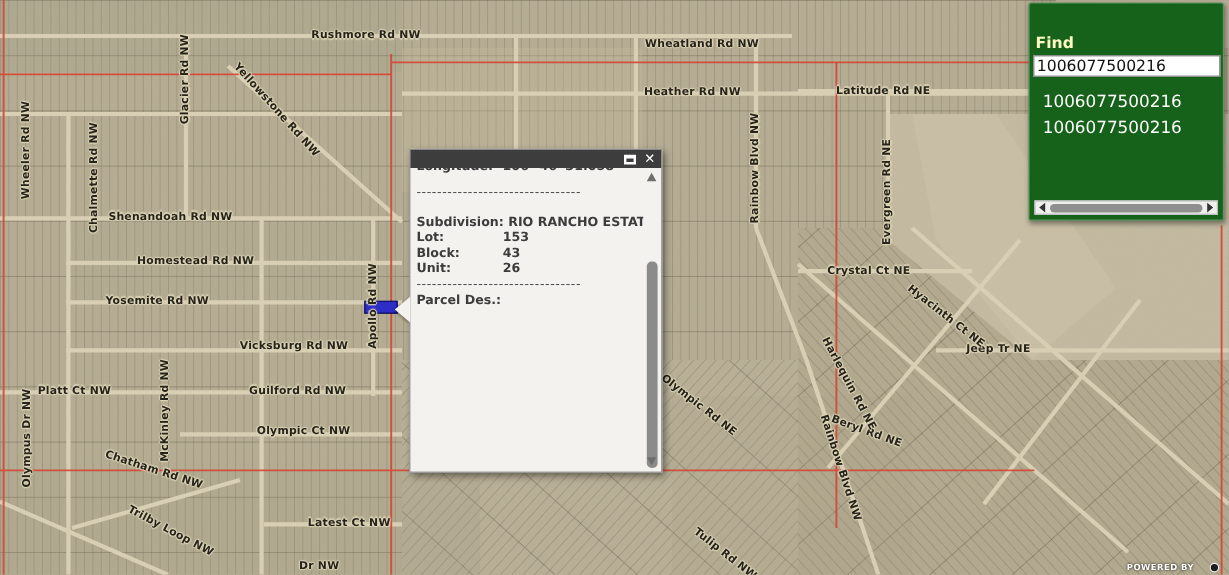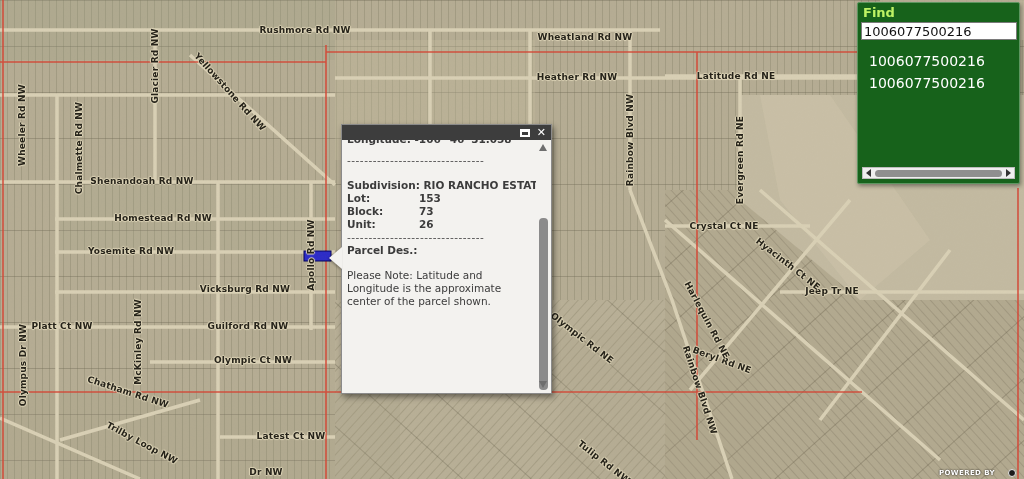--- a/index.html
+++ b/index.html
@@ -43,21 +43,21 @@
   #sb-thumb { position:absolute; left:2px; top:78px; width:9px; height:172px; background:#8b8b8b; border-radius:4px; cursor:grab; }
   
   #popup-arrow { position:absolute; left:-13px; top:122px; width:0; height:0;
                  border-top:11px solid transparent; border-bottom:11px solid transparent;
                  border-right:13px solid #f3f2ef; filter:drop-shadow(-1px 1px 1px rgba(0,0,0,.3)); }
 
   
   #find-panel { position:absolute; left:857px; top:2px; width:163px; height:182px;
                 background:#17621b; border:1px solid #5d9660; border-radius:2px;
                 box-shadow:1px 2px 4px rgba(0,0,0,.4); padding:2px 3px; }
-  #find-title { color:#bef264; font-size:13px; font-weight:bold; padding:0 0 2px 2px; }
+  #find-title { color:#fef9c3; font-size:13px; font-weight:bold; padding:0 0 2px 2px;margin-top:24px; }
   #find-input { display:block; width:156px; height:18px; border:1px solid #7a7a7a;
                 font-family:"DejaVu Sans","Liberation Sans",sans-serif;
                 font-size:13px; padding:0 2px; color:#111; background:#fff; }
   #find-results { padding:10px 0 0 8px; }
   .find-result { color:#fff; font-size:14px; line-height:22px; cursor:pointer; white-space:nowrap; }
   #find-hscroll { position:absolute; left:4px; right:4px; bottom:4px; height:12px; background:#efefef;
                   border:1px solid #bdbdbd; display:flex; align-items:center; }
   .h-arrow { width:0; height:0; border-top:4px solid transparent; border-bottom:4px solid transparent; margin:0 3px; cursor:pointer; }
   #h-left { border-right:5px solid #333; }
   #h-right { border-left:5px solid #333; }
@@ -180,29 +180,28 @@
     <div id="popup-body">
       <div class="clip-top">Longitude: -106° 46' 31.058</div>
       <div class="sep">--------------------------------</div>
       <div class="subdiv">Subdivision: RIO RANCHO ESTATES</div>
       <div class="kv">
         <span class="k">Lot:</span>
         <span class="v">153</span>
       </div>
       <div class="kv">
         <span class="k">Block:</span>
-        <span class="v">73</span>
+        <span class="v">43</span>
       </div>
       <div class="kv">
         <span class="k">Unit:</span>
         <span class="v">26</span>
       </div>
       <div class="sep" style="margin-top:0">--------------------------------</div>
       <div class="plain-b">Parcel Des.:</div>
-      <div class="note">Please Note: Latitude and Longitude is the approximate center of the parcel shown.</div>
     </div>
     <div id="popup-scrollbar">
       <div id="sb-up" class="sb-arrow"></div>
       <div id="sb-thumb"></div>
       <div id="sb-down" class="sb-arrow"></div>
     </div>
   </div>
 
   <div id="find-panel">
     <div id="find-title">Find</div>

